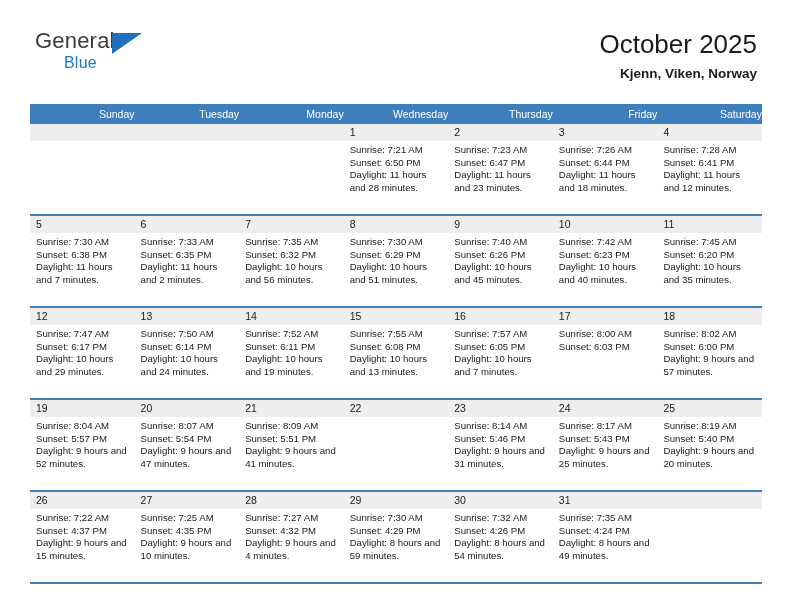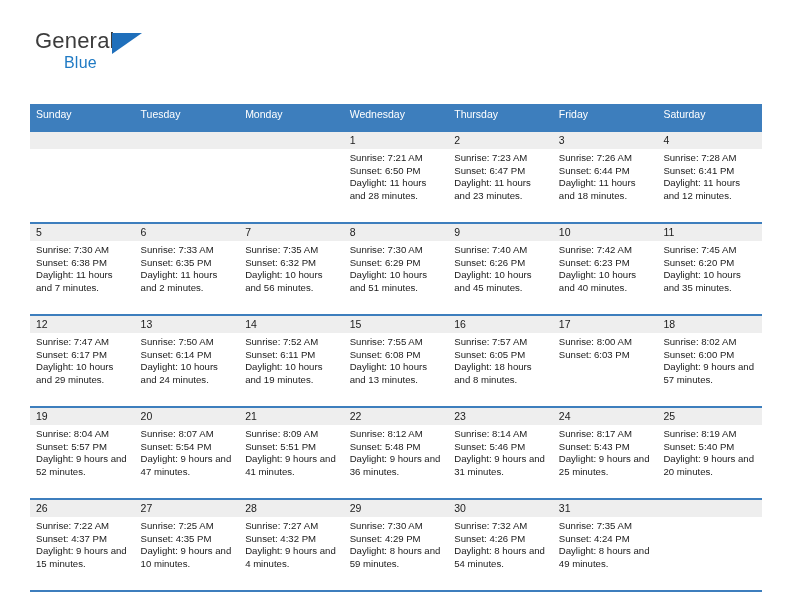--- a/index.html
+++ b/index.html
@@ -95,21 +95,22 @@
     width: 732px;
   }
   .row {
     display: flex;
     width: 100%;
   }
 
   
   .dow-row {
     background: #3d7ebd;
-    height: 28px;
+    height: 20px;
+    text-align: right;
   }
   .dow {
     color: #ffffff;
     font-size: 10.5px;
     line-height: 20px;
     padding-left: 6px;
     box-sizing: border-box;
     width: 104.571px;
     white-space: nowrap;
   }
@@ -165,20 +166,24 @@
 <div class="page">
 
   <div class="head">
 
     <div class="brand">
       <span class="brand-general">General</span>
       <span class="brand-tri"></span>
       <span class="brand-blue">Blue</span>
     </div>
 
+    <div class="titles">
+      <div class="title-main">October 2025</div>
+      <div class="title-sub">Kjenn, Viken, Norway</div>
+    </div>
 
   </div>
 
   <div class="cal">
 
     <div class="row dow-row">
       <div class="dow">Sunday</div>
       <div class="dow">Tuesday</div>
       <div class="dow">Monday</div>
       <div class="dow">Wednesday</div>
@@ -320,21 +325,21 @@
               <div>Sunrise: 7:55 AM</div>
               <div>Sunset: 6:08 PM</div>
               <div class="wrap">Daylight: 10 hours and 13 minutes.</div>
             </div>
           </div>
           <div class="daycell">
             <div class="datestrip">16</div>
             <div class="info">
               <div>Sunrise: 7:57 AM</div>
               <div>Sunset: 6:05 PM</div>
-              <div class="wrap">Daylight: 18 hours and 8 minutes.</div>
+              <div class="wrap">Daylight: 10 hours and 7 minutes.</div>
             </div>
           </div>
           <div class="daycell">
             <div class="datestrip">17</div>
             <div class="info">
               <div>Sunrise: 8:00 AM</div>
               <div>Sunset: 6:03 PM</div>
             </div>
           </div>
           <div class="daycell">
@@ -366,25 +371,20 @@
           <div class="daycell">
             <div class="datestrip">21</div>
             <div class="info">
               <div>Sunrise: 8:09 AM</div>
               <div>Sunset: 5:51 PM</div>
               <div class="wrap">Daylight: 9 hours and 41 minutes.</div>
             </div>
           </div>
           <div class="daycell">
             <div class="datestrip">22</div>
-            <div class="info">
-              <div>Sunrise: 8:12 AM</div>
-              <div>Sunset: 5:48 PM</div>
-              <div class="wrap">Daylight: 9 hours and 36 minutes.</div>
-            </div>
           </div>
           <div class="daycell">
             <div class="datestrip">23</div>
             <div class="info">
               <div>Sunrise: 8:14 AM</div>
               <div>Sunset: 5:46 PM</div>
               <div class="wrap">Daylight: 9 hours and 31 minutes.</div>
             </div>
           </div>
           <div class="daycell">

